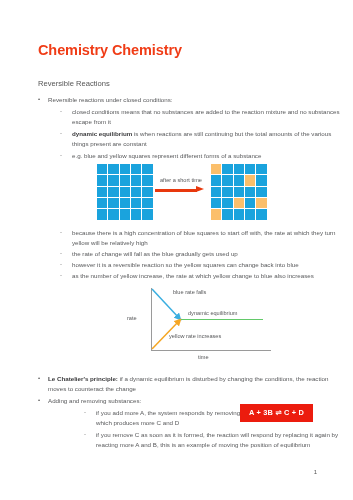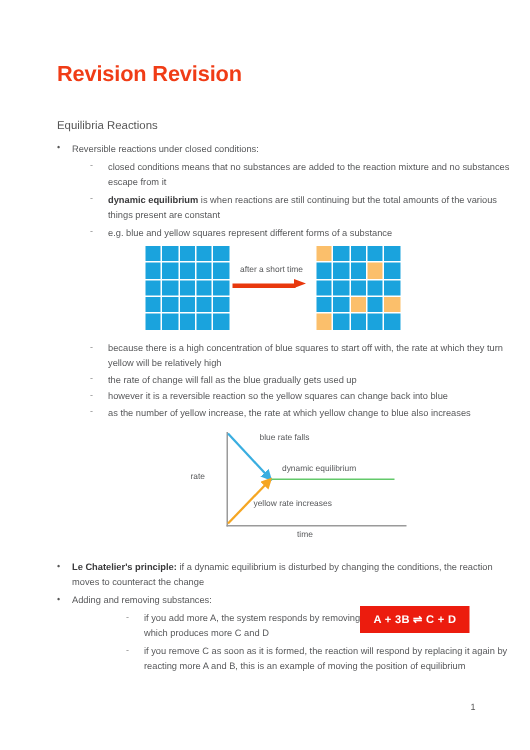--- a/index.html
+++ b/index.html
@@ -245,22 +245,22 @@
     bottom: 25px;
     font-size: 6px;
     color: #555;
   }
 </style>
 </head>
 <body>
 
 <div class="page">
 
-  <div class="title">Revision Revision</div>
-  <div class="section-heading">Equilibria Reactions</div>
+  <div class="title">Chemistry Chemistry</div>
+  <div class="section-heading">Reversible Reactions</div>
 
   <div class="blk lvl1" style="top:95px;">
     <div class="row">
       <div class="mark1">•</div>
       <div class="txt w-l1">Reversible reactions under closed conditions:</div>
     </div>
   </div>
 
   <div class="blk lvl2" style="top:107px;">
     <div class="row">

